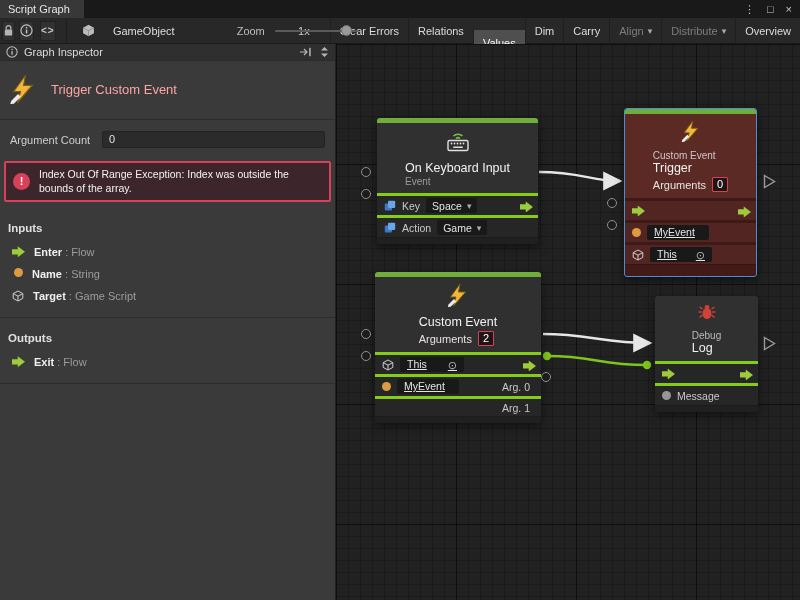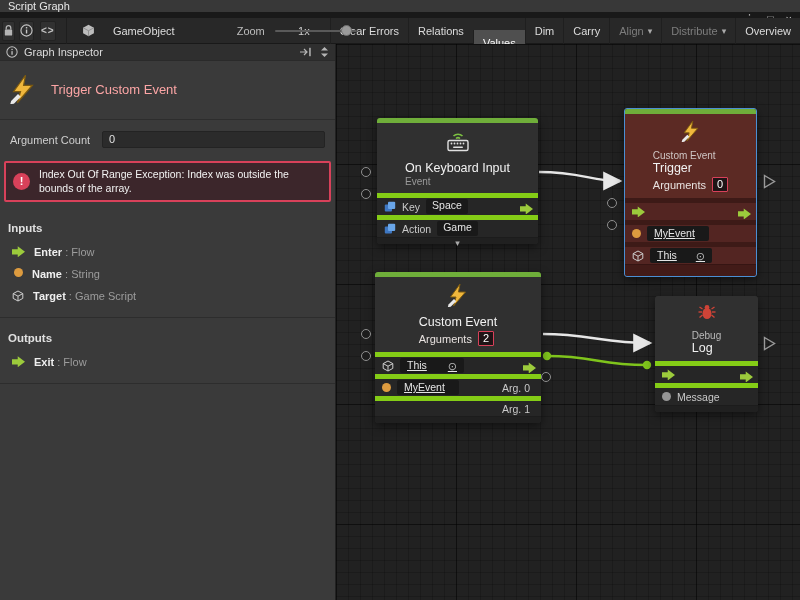--- a/index.html
+++ b/index.html
@@ -5,21 +5,21 @@
   * { box-sizing: border-box; }
   html,body { margin:0; padding:0; }
   body {
     width:800px; height:600px; overflow:hidden; position:relative;
     background:#282828; color:#ddd;
     font-family:"Liberation Sans", sans-serif; font-size:11px;
     -webkit-font-smoothing:antialiased;
   }
 
   
-  .titlebar { position:absolute; left:0; top:0; width:800px; height:18px; background:#191919; display:flex; align-items:stretch;flex-direction:column; }
+  .titlebar { position:absolute; left:0; top:0; width:800px; height:18px; background:#191919; display:flex; align-items:stretch; }
   .tab { background:#383838; padding:0 14px 0 8px; display:flex; align-items:center; color:#e6e6e6; font-size:11px; }
   .win-controls { margin-left:auto; display:flex; align-items:center; gap:12px; padding-right:8px; color:#c8c8c8; font-size:11px; }
   .win-controls span { cursor:default; }
 
   
   .toolbar { position:absolute; left:0; top:18px; width:800px; height:26px; background:#282828; border-bottom:1px solid #191919; display:flex; align-items:center; }
   .tb-iconbtn { width:22px; height:20px; display:flex; align-items:center; justify-content:center; background:#313131; border:1px solid #222; border-radius:2px; }
   .tb-sep { width:1px; height:26px; background:#1e1e1e; }
   .go-chip { display:flex; align-items:center; gap:18px; padding:0 8px; color:#dedede; }
   .zoom-label { color:#bdbdbd; }
@@ -62,23 +62,23 @@
   }
   .wires { position:absolute; inset:0; z-index:1; pointer-events:none; }
 
   .node { position:absolute; border-radius:3px; background:#262626; box-shadow:0 3px 10px rgba(0,0,0,0.5); z-index:2; }
   .stripe { height:5px; background:#6fae3a; border-radius:3px 3px 0 0; }
   .n-header { background:#303030; display:flex; align-items:center; gap:8px; padding:6px 8px;flex-direction:column; }
   .n-title { font-size:12.5px; color:#f2f2f2; line-height:1.15; }
   .n-sub { font-size:10px; color:#9a9a9a; margin-top:1px; }
   .n-cat { font-size:10px; color:#cfc6c4; }
   .n-line3 { font-size:11px; color:#e8e2e0; margin-top:2px; display:flex; align-items:center; }
-  .n-row { height:22px; display:flex; align-items:center; gap:6px; padding:0 7px; background:#262626; border-top:5px solid #84cc16; position:relative; }
+  .n-row { height:22px; display:flex; align-items:center; gap:6px; padding:0 7px; background:#262626; border-top:3px solid #84cc16; position:relative; }
   .n-footer { height:7px; background:#202020; border-top:1px solid #1c1c1c; border-radius:0 0 3px 3px; }
-  .dropdown { background:#191919; border-radius:2px; height:15px; display:flex; align-items:center; gap:5px; padding:0 6px; font-size:10.5px; color:#e4e4e4;flex-direction:column; }
+  .dropdown { background:#191919; border-radius:2px; height:15px; display:flex; align-items:center; gap:5px; padding:0 6px; font-size:10.5px; color:#e4e4e4; }
   .field-sm { background:#191919; border-radius:2px; height:15px; line-height:15px; padding:0 7px; font-size:10.5px; color:#e4e4e4; min-width:62px;text-decoration:underline; }
   .n-label { color:#c9c9c9; font-size:10.5px; }
   .r-label { margin-left:auto; color:#c9c9c9; font-size:10.5px; padding-right:4px; }
   .flow-arrow { width:13px; height:11px; background:#9ccb3c; clip-path:polygon(0 26%,44% 26%,44% 0,100% 50%,44% 100%,44% 74%,0 74%); flex:0 0 13px; }
   .pos-right { position:absolute; right:5px; top:5px; }
   .dot-orange { width:9px; height:9px; border-radius:50%; background:#dd9b3f; flex:0 0 9px; }
   .dot-gray { width:9px; height:9px; border-radius:50%; background:#969696; flex:0 0 9px; }
   .vbox { border:1.5px solid #d8415a; background:#1f1416; color:#fff; padding:0 4px; margin-left:6px; font-size:11px; border-radius:1px; line-height:13px; display:inline-block; }
   .target-glyph { margin-left:auto; color:#b9b9b9; font-size:11px; line-height:10px; }
 

